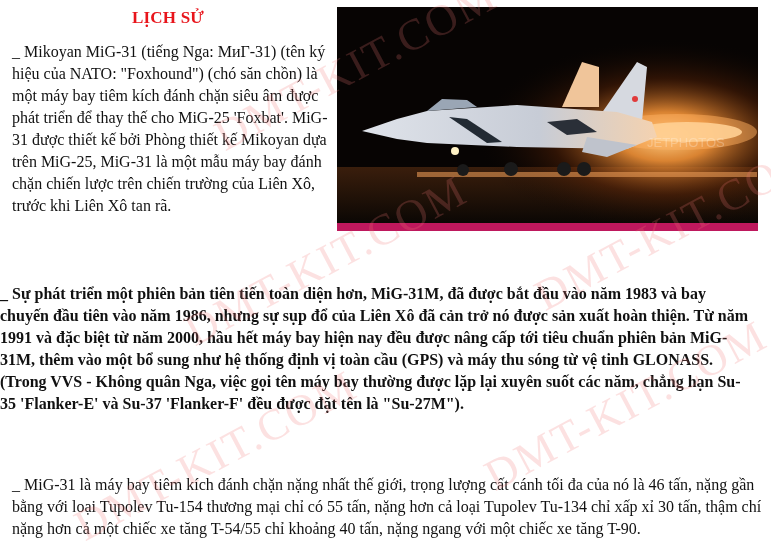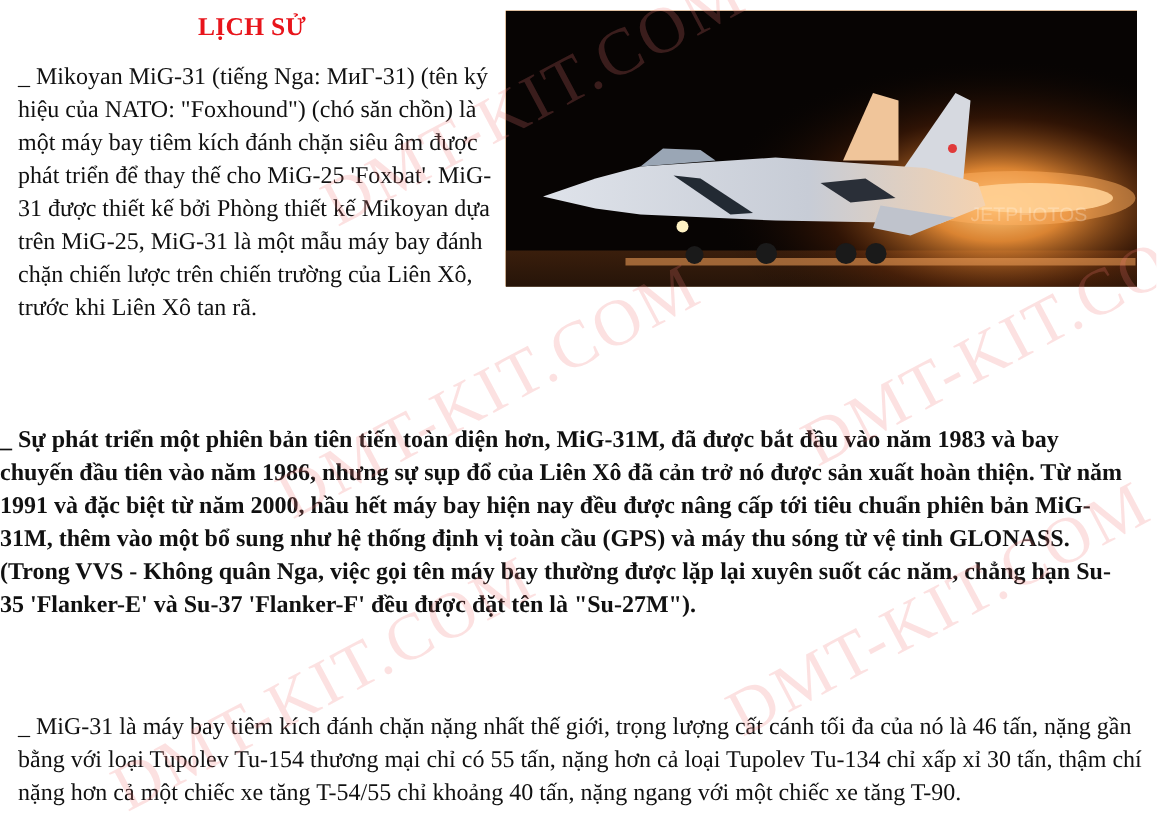--- a/index.html
+++ b/index.html
@@ -51,22 +51,22 @@
     .p3 {
       left: 12px;
       top: 474px;
       width: 754px;
     }
     .photo {
       position: absolute;
       left: 337px;
       top: 7px;
       width: 421px;
-      height: 184px;
-      background: #fdba74;
+      height: 224px;
+      background: #be185d;
       overflow: hidden;
     }
     .watermark-layer {
       position: absolute;
       left: 0; top: 0;
       width: 771px; height: 548px;
       pointer-events: none;
       overflow: hidden;
     }
     .wm {

